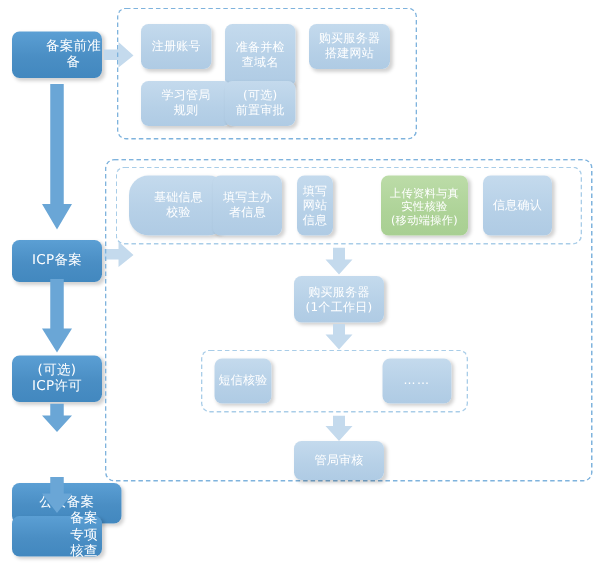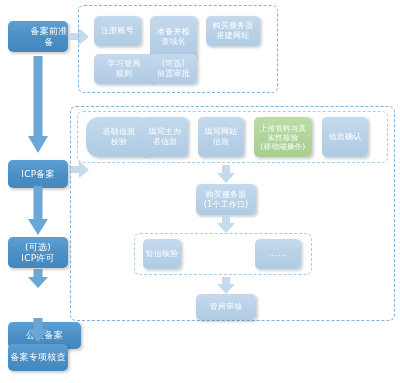--- a/index.html
+++ b/index.html
@@ -82,21 +82,21 @@
 
   <div class="node primary" style="left:8px; top:21px; width:60px; height:31px;padding-left:22px;">备案前准备</div>
 
   <div class="node primary" style="left:8px; top:160px; width:60px; height:28px;">ICP备案</div>
 
   <div class="node primary" style="left:8px; top:237px; width:60px; height:31px;">(可选)
 ICP许可</div>
 
   <div class="node primary" style="left:8px; top:290px; width:73px; height:27px;margin-top:32px;">公安备案</div>
 
-  <div class="node primary" style="left:8px; top:344px; width:60px; height:27px;">备案专项核查</div>
+  <div class="node primary" style="left:8px; top:344px; width:60px; height:27px;padding-left:36px;">备案专项核查</div>
 
   <div class="arrow" style="left:27px; top:56px; width:22px; height:98px;">
     <svg width="22" height="98" viewBox="0 0 22 98">
       <polygon points="6.5,0 15.5,0 15.5,80 21,80 11,97 1,80 6.5,80" fill="#6aa6d6"></polygon>
     </svg>
   </div>
 
   <div class="arrow" style="left:27px; top:186px; width:22px; height:50px;">
     <svg width="22" height="50" viewBox="0 0 22 50">
       <polygon points="6.5,0 15.5,0 15.5,33 21,33 11,49 1,33 6.5,33" fill="#6aa6d6"></polygon>
@@ -141,21 +141,21 @@
 前置审批</div>
 
   <div class="group-dashed" style="left:70px; top:106px; width:325px; height:215px;"></div>
 
   <div class="group-dashed fine" style="left:77px; top:111px; width:311px; height:52px;"></div>
 
   <div class="node light" style="left:86px; top:117px; width:66px; height:40px;border-radius:13px;">基础信息
 校验</div>
   <div class="node light" style="left:142px; top:117px; width:46px; height:40px;">填写主办
 者信息</div>
-  <div class="node light" style="left:198px; top:117px; width:46px; height:40px;">填写网站
+  <div class="node light" style="left:198px; top:117px; width:24px; height:40px;">填写网站
 信息</div>
   <div class="node green" style="left:254px; top:117px; width:58px; height:40px;">上传资料与真
 实性核验
 (移动端操作)</div>
   <div class="node light" style="left:322px; top:117px; width:46px; height:40px;">信息确认</div>
 
   <div class="arrow" style="left:216px; top:165px; width:20px; height:19px;">
     <svg width="20" height="19" viewBox="0 0 20 19">
       <polygon points="6,0 14,0 14,8 19,8 10,18 1,8 6,8" fill="#c4daed"></polygon>
     </svg>

